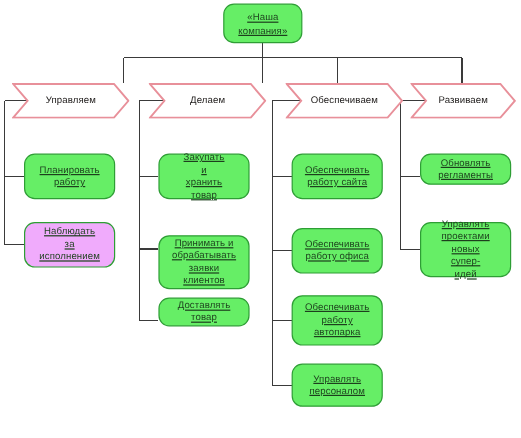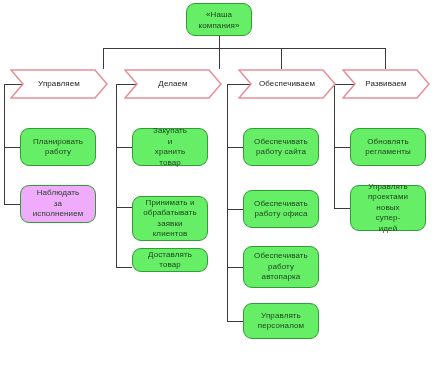--- a/index.html
+++ b/index.html
@@ -35,20 +35,21 @@
   }
   .greenbox {
     background: #66ee66;
     border: 1px solid #2e9e35;
     border-radius: 9px;
     color: #1d3f1d;
     font-size: 8px;
     line-height: 10.5px;
     padding: 2px 20px;
     letter-spacing: 0.1px;
+    text-decoration: underline;
   }
   .rootbox {
     font-size: 8px;
     line-height: 11px;
   }
   .banner {
     color: #23201f;
     font-size: 8px;
     line-height: 10px;
     letter-spacing: 0.1px;
@@ -151,21 +152,21 @@
       </div>
       <div class="node greenbox" style="left: 243px; top: 190px; width: 76px; height: 38px; background: rgb(102, 238, 102); border-color: rgb(46, 158, 53);">
         <span>Обеспечивать<br>работу офиса</span>
       </div>
       <div class="node greenbox" style="left: 243px; top: 246px; width: 76px; height: 42px; background: rgb(102, 238, 102); border-color: rgb(46, 158, 53);">
         <span>Обеспечивать<br>работу<br>автопарка</span>
       </div>
       <div class="node greenbox" style="left: 243px; top: 303px; width: 76px; height: 36px; background: rgb(102, 238, 102); border-color: rgb(46, 158, 53);">
         <span>Управлять<br>персоналом</span>
       </div>
-      <div class="node greenbox" style="left: 350px; top: 128px; width: 76px; height: 38px; background: rgb(102, 238, 102); border-color: rgb(46, 158, 53);">
+      <div class="node greenbox" style="left: 350px; top: 128px; width: 76px; height: 26px; background: rgb(102, 238, 102); border-color: rgb(46, 158, 53);">
         <span>Обновлять<br>регламенты</span>
       </div>
       <div class="node greenbox" style="left: 350px; top: 185px; width: 76px; height: 46px; background: rgb(102, 238, 102); border-color: rgb(46, 158, 53);">
         <span>Управлять<br>проектами<br>новых супер-<br>идей</span>
       </div>
     </div>
 
 </div>
 
 </body></html>

